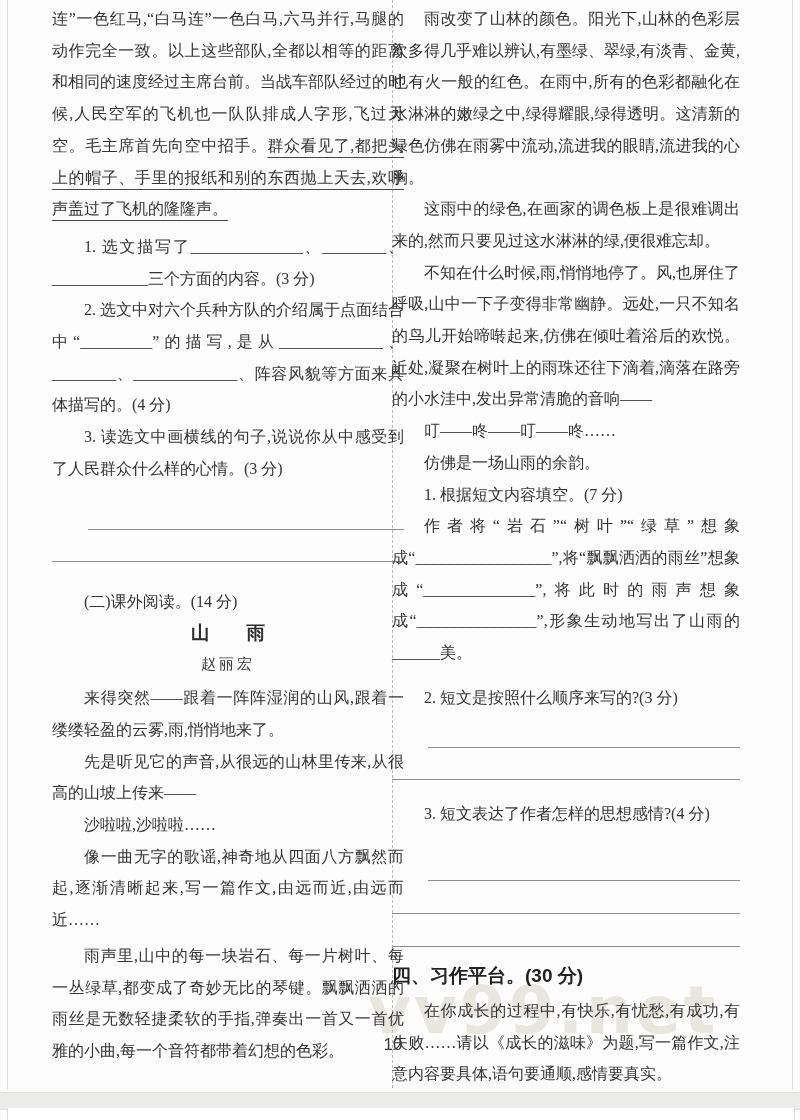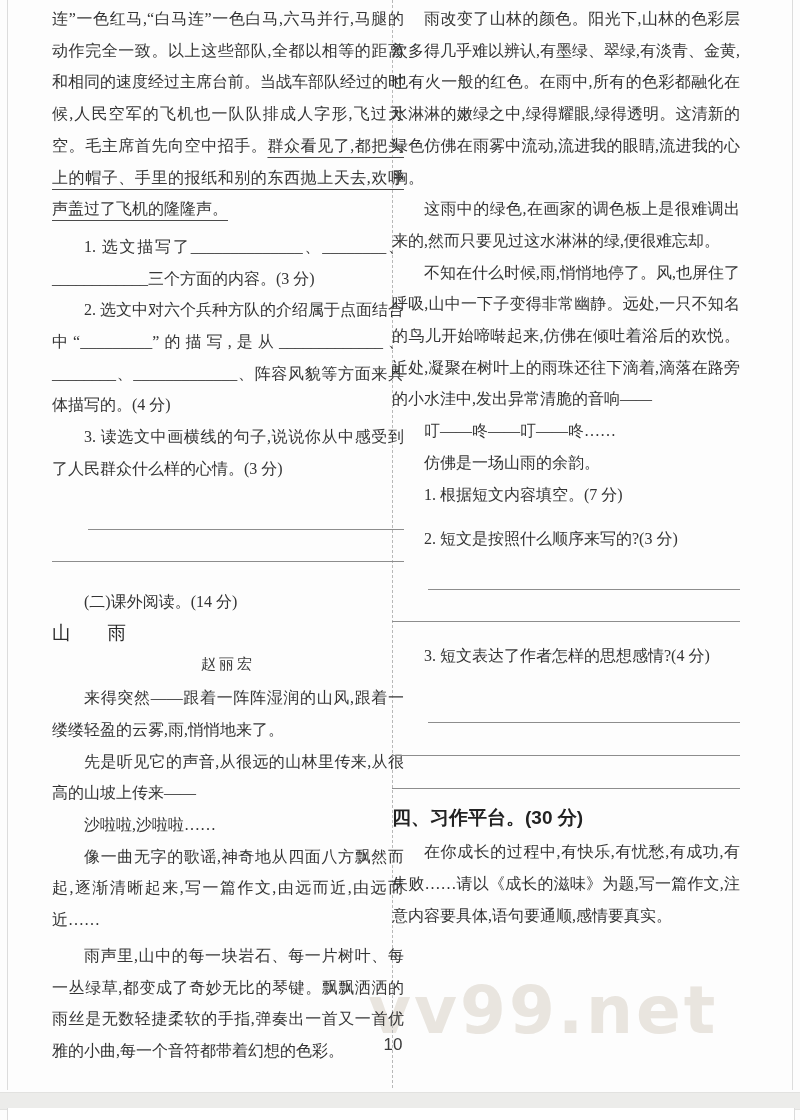--- a/index.html
+++ b/index.html
@@ -20,21 +20,21 @@
   .col { position:absolute; top:3px; z-index:1; font-size:16px; line-height:31.7px;
          color:#343434; text-align:justify; }
   .col-left  { left:52px;  width:352px; }
   .col-right { left:392px; width:348px; }
 
   .para { margin:0; text-indent:2em; }
   .para.noindent { text-indent:0; }
   .underlined { text-decoration:underline; text-underline-offset:6px;
                 text-decoration-color:#4a4a4a; }
 
-  .center-title { margin:0; text-indent:0; font-weight:normal;
+  .center-title { margin:0; text-align:center; text-indent:0; font-weight:bold;
                   font-size:18.5px; line-height:32px; font-family:"Liberation Sans", sans-serif; color:#2b2b2b; }
   .center-author { margin:0; text-align:center; text-indent:0; font-size:15px;
                    line-height:30px; letter-spacing:3px; color:#3c3c3c; }
 
   .section4 { font-weight:bold; font-family:"Liberation Sans", sans-serif;
               font-size:19px; text-indent:0; color:#222; }
 
   .answers { margin:0; }
   .answer-line { height:31px; border-bottom:1px solid #8d8d8d; }
   .answer-line.indent { margin-left:36px; }
@@ -91,20 +91,21 @@
   </div>
 
   <div class="col col-right">
     <p class="para">雨改变了山林的颜色。阳光下,山林的色彩层次多得几乎难以辨认,有墨绿、翠绿,有淡青、金黄,也有火一般的红色。在雨中,所有的色彩都融化在水淋淋的嫩绿之中,绿得耀眼,绿得透明。这清新的绿色仿佛在雨雾中流动,流进我的眼睛,流进我的心胸。</p>
     <p class="para">这雨中的绿色,在画家的调色板上是很难调出来的,然而只要见过这水淋淋的绿,便很难忘却。</p>
     <p class="para">不知在什么时候,雨,悄悄地停了。风,也屏住了呼吸,山中一下子变得非常幽静。远处,一只不知名的鸟儿开始啼啭起来,仿佛在倾吐着浴后的欢悦。近处,凝聚在树叶上的雨珠还往下滴着,滴落在路旁的小水洼中,发出异常清脆的音响——</p>
     <p class="para">叮——咚——叮——咚……</p>
     <p class="para">仿佛是一场山雨的余韵。</p>
 
     <p class="para">1. 根据短文内容填空。(7 分)</p>
+    <p class="para">作者将“岩石”“树叶”“绿草”想象成“_________________”,将“飘飘洒洒的雨丝”想象成“______________”,将此时的雨声想象成“_______________”,形象生动地写出了山雨的______美。</p>
 
     <p class="para mt7">2. 短文是按照什么顺序来写的?(3 分)</p>
     <div class="answers mt3">
       <div class="answer-line indent"></div>
       <div class="answer-line"></div>
     </div>
 
     <p class="para mt9">3. 短文表达了作者怎样的思想感情?(4 分)</p>
     <div class="answers answers-tall mt9">
       <div class="answer-line indent"></div>

